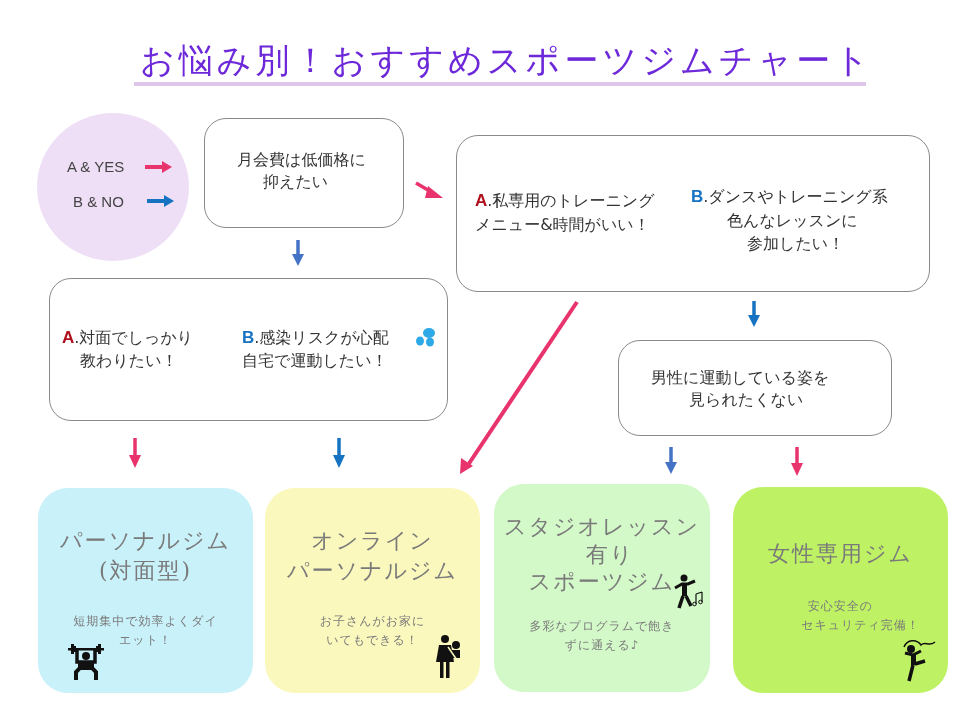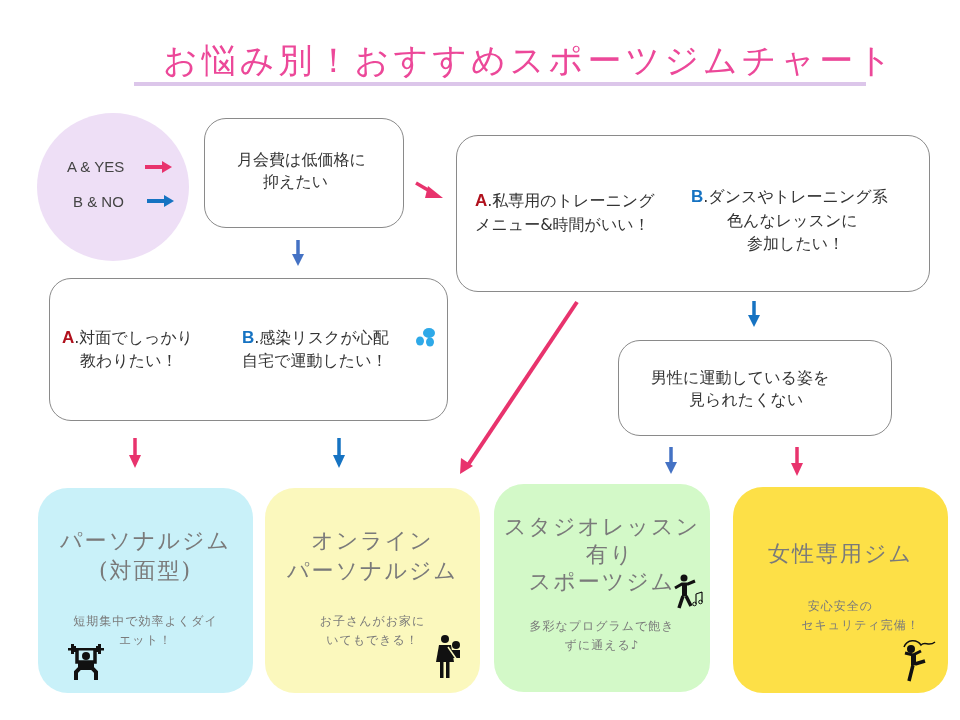--- a/index.html
+++ b/index.html
@@ -1,20 +1,20 @@
 <!DOCTYPE html>
 <html><head>
 <meta charset="utf-8">
 <style>
   html, body { margin: 0; padding: 0; background: #ffffff; }
   body { width: 960px; height: 720px; position: relative; overflow: hidden;
          font-family: "DejaVu Sans", "Liberation Sans", sans-serif; color: #222; }
   .abs { position: absolute; }
   .title { left: 140px; top: 38px; width: 720px; font-size: 34px; letter-spacing: 4px;
-           color: #ec4899; white-space: nowrap; margin-left: 23px; }
+           color: #6d28d9; white-space: nowrap; }
   .title-underline { left: 134px; top: 82px; width: 732px; height: 4px; background: #dcc6ea; }
   .legend-circle { left: 37px; top: 113px; width: 152px; height: 148px; border-radius: 50%; background: #eedff6; }
   .legend-row { position: absolute; font-family: "Liberation Sans", sans-serif; font-size: 15px; color: #444; white-space: nowrap; }
   .legend-arrow { position: absolute; }
   .qbox { position: absolute; border: 1px solid #8a8a8a; border-radius: 22px; background: #fff;
           font-size: 16px; color: #333; line-height: 22px; text-align: right; }
   .qtext { position: absolute; white-space: nowrap; }
   .opt-a { color: #b0101c; font-weight: bold; font-family: "Liberation Sans", sans-serif; font-size: 17px; }
   .opt-b { color: #1673c2; font-weight: bold; font-family: "Liberation Sans", sans-serif; font-size: 17px; }
   .card { position: absolute; border-radius: 30px; text-align: center; font-family: "DejaVu Serif", "Liberation Serif", serif; color: #7a7a7a; }
@@ -151,21 +151,21 @@
     <circle cx="12" cy="4" r="3.5" fill="#111"></circle>
     <path d="M3 14 L10 10 L16 10 L23 7" stroke="#111" stroke-width="3" fill="none"></path>
     <path d="M10 10 L15 10 L15 22 L10 22 Z" fill="#111"></path>
     <path d="M11 22 L7 34 M14 22 L19 32" stroke="#111" stroke-width="3.5" fill="none"></path>
     <path d="M24 20 L24 30 M30 18 L30 28 M24 20 L30 18" stroke="#111" stroke-width="1.2" fill="none"></path>
     <circle cx="22.5" cy="30" r="1.8" fill="none" stroke="#111" stroke-width="1"></circle>
     <circle cx="28.5" cy="28" r="1.8" fill="none" stroke="#111" stroke-width="1"></circle>
   </svg>
 </div>
 
-<div class="card" style="left:733px; top:487px; width:215px; height:206px; background:#fde047;">
+<div class="card" style="left:733px; top:487px; width:215px; height:206px; background:#bef264;">
   <div class="card-title" style="top:52px;">女性専用ジム</div>
   <div class="card-desc" style="top:110px;">安心安全の</div>
   <div class="card-desc" style="top:129px;padding-left:40px;">セキュリティ完備！</div>
   <svg class="icon" style="left:166px; top:150px;" width="40" height="46" viewBox="0 0 40 46">
     <circle cx="12" cy="12" r="4" fill="#111"></circle>
     <path d="M5 10 C 8 2, 18 2, 22 8 C 26 4, 30 10, 36 5" stroke="#111" stroke-width="1.5" fill="none"></path>
     <path d="M6 16 L14 18 L22 14" stroke="#111" stroke-width="3" fill="none"></path>
     <path d="M12 18 L17 18 L17 28 L12 28 Z" fill="#111"></path>
     <path d="M14 28 L10 44 M16 27 L26 24" stroke="#111" stroke-width="3.5" fill="none"></path>
   </svg>

